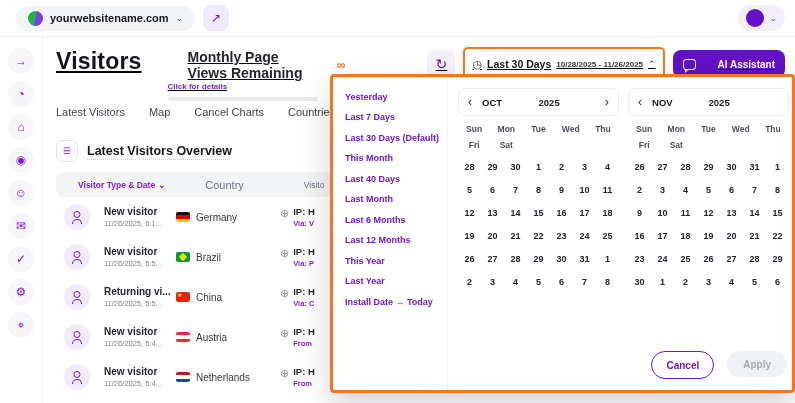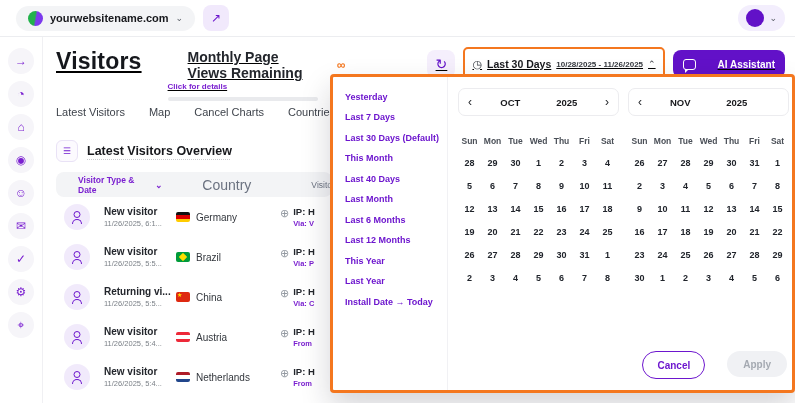--- a/index.html
+++ b/index.html
@@ -51,21 +51,21 @@
   .tabs{display:flex;gap:24px;padding:12px 14px 0;align-items:flex-end;}
   .tab{font-size:11px;color:#3F444C;padding-bottom:8px;cursor:pointer;white-space:nowrap;}
 
   .overview{padding:14px 0 0 14px;}
   .ov-head{display:flex;align-items:center;gap:9px;}
   .ov-icon{width:20px;height:20px;border-radius:6px;border:1.5px solid #E9E2F6;color:#6D16CE;font-size:9px;
            display:flex;align-items:center;justify-content:center;background:#FCFAFE;}
   .ov-title{font-size:12.5px;font-weight:700;color:#17181C;text-decoration:underline dotted 1px #C9CBCF;text-underline-offset:4px;}
   .cols{display:flex;align-items:center;background:#F3F4F6;border-radius:8px;height:25px;margin-top:10px;width:276px;}
   .col1{margin-left:22px;font-size:8.5px;font-weight:700;color:#7A1FD0;display:flex;gap:3px;align-items:center;cursor:pointer;}
-  .col2{margin-left:40px;font-size:14px;color:#6B7280;}
+  .col2{margin-left:40px;font-size:11px;color:#6B7280;}
   .col3{margin-left:60px;font-size:8.5px;color:#6B7280;}
 
   .vrow{display:flex;align-items:center;height:40px;width:330px;}
   .row-avatar{width:26px;height:26px;border-radius:50%;background:#F1EAFB;display:flex;align-items:center;
               justify-content:center;margin-left:8px;flex:none;}
   .person{width:11px;height:13px;position:relative;display:inline-block;}
   .person::before{content:"";position:absolute;top:0;left:50%;transform:translateX(-50%);width:5px;height:5px;
                   border:1.4px solid #6D16CE;border-radius:50%;}
   .person::after{content:"";position:absolute;bottom:0;left:50%;transform:translateX(-50%);width:8px;height:4px;
                  border:1.4px solid #6D16CE;border-bottom:none;border-radius:5px 5px 0 0;}
@@ -92,27 +92,27 @@
   .popup{position:absolute;left:330px;top:74px;width:459px;height:313px;background:#fff;border:3px solid #F4771F;
          border-radius:4px;box-shadow:0 14px 30px rgba(20,20,40,.18);display:flex;z-index:40;}
   .presets{width:110px;border-right:1px solid #F1F1F4;padding:12px 8px 0 12px;margin:0;list-style:none;}
   .preset{font-size:9px;font-weight:700;color:#6D16CE;margin-bottom:5.5px;cursor:pointer;white-space:nowrap;}
   .preset span{display:inline-block;padding:2.5px 0;}
   .cal-area{flex:1;position:relative;padding:11px 10px 0 10px;}
   .months{display:flex;gap:9px;}
   .month{width:161px;}
   .m-head{height:26px;border:1px solid #ECECEF;border-radius:7px;display:flex;align-items:center;padding:0 9px;background:#fff;}
   .m-prev{font-size:12px;color:#23262B;width:14px;cursor:pointer;}
-  .m-name,.m-year{font-size:9.5px;font-weight:700;color:#17181C;flex:1;text-align:center;}
+  .m-name,.m-year{font-size:9.5px;font-weight:700;color:#17181C;flex:1;}
   .m-next{font-size:12px;color:#23262B;width:14px;text-align:right;cursor:pointer;}
-  .dow{display:grid;grid-template-columns:repeat(7,1fr);margin-top:20px;}
+  .dow{display:grid;grid-template-columns:repeat(5,1fr);margin-top:8px;}
   .dow span{font-size:8.5px;font-weight:600;color:#4A4F57;text-align:center;height:16px;}
   .grid{display:grid;grid-template-columns:repeat(7,1fr);grid-auto-rows:22px;row-gap:1px;}
   .cell{display:flex;align-items:center;justify-content:center;font-size:9px;font-weight:700;color:#20242B;cursor:pointer;}
-  .pop-footer{position:absolute;right:12px;bottom:11px;display:flex;gap:22px;text-align:right;}
+  .pop-footer{position:absolute;right:12px;bottom:11px;display:flex;gap:13px;text-align:right;}
   .cancel-btn{height:26px;padding:0 14px;border:1.6px solid #6D16CE;border-radius:14px;background:#fff;color:#6D16CE;
               font-size:10px;font-weight:700;display:flex;align-items:center;cursor:pointer;}
   .apply-btn{height:26px;padding:0 16px;border-radius:14px;background:#F0F1F4;color:#A4A9B1;font-size:10px;
              font-weight:700;display:flex;align-items:center;cursor:pointer;}
 </style>
 </head>
 <body>
 
 <div class="stage">
 

